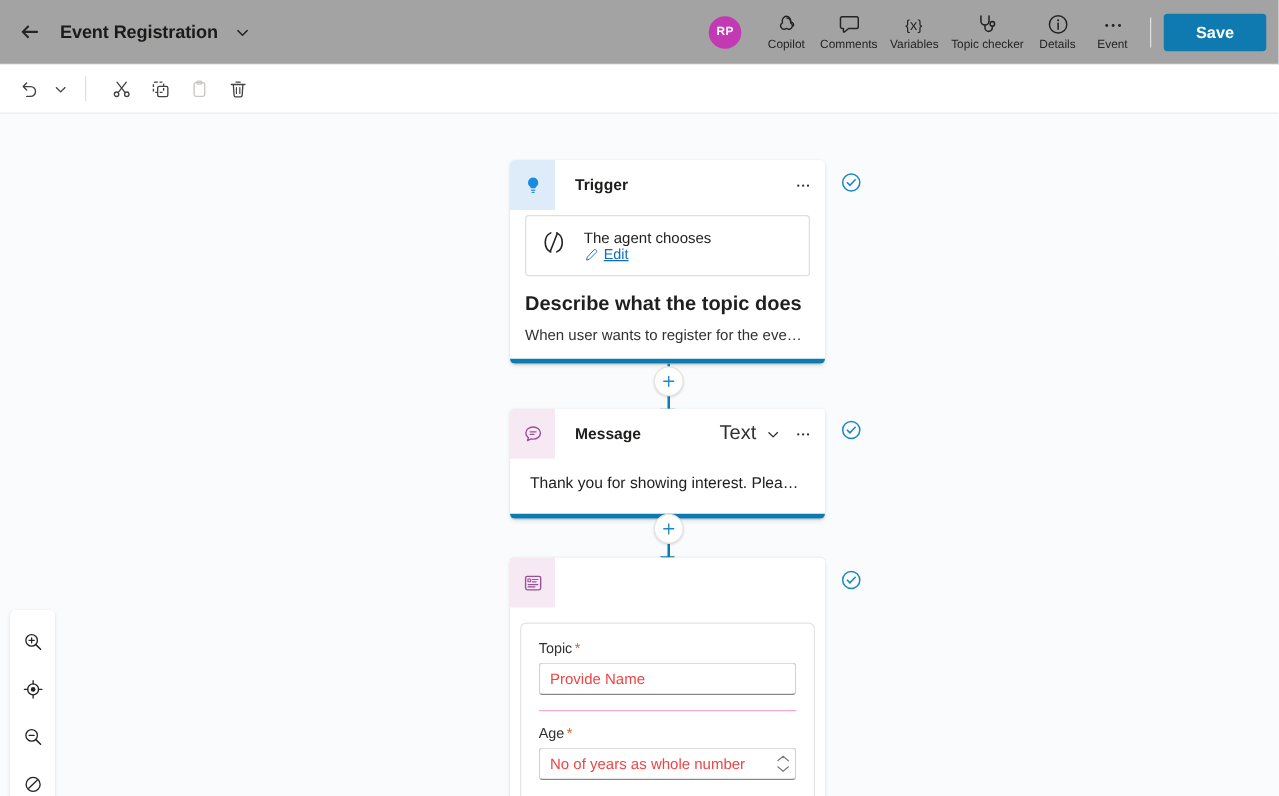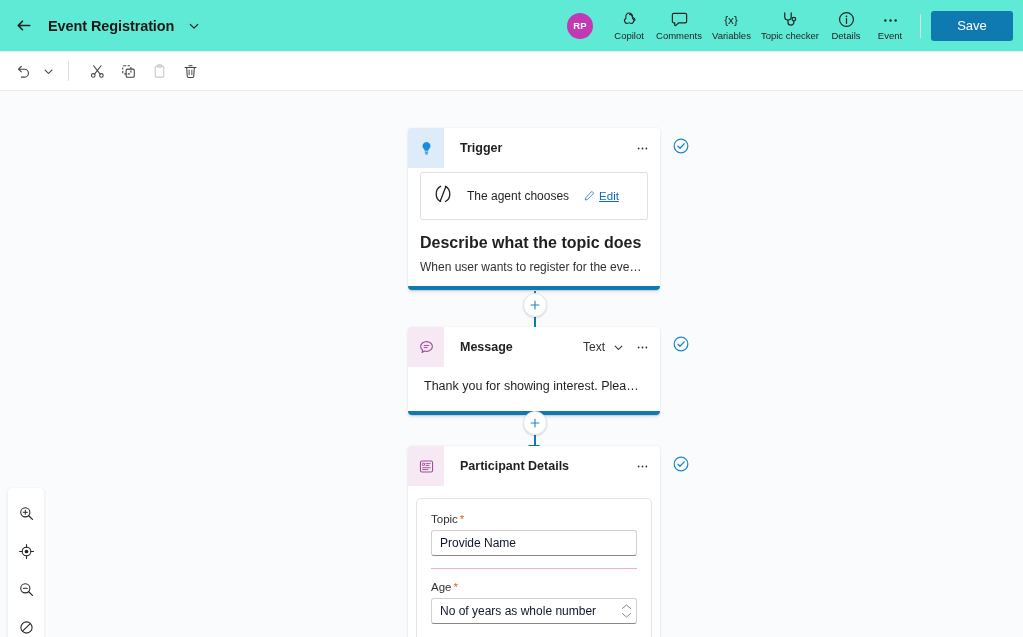--- a/index.html
+++ b/index.html
@@ -11,21 +11,21 @@
     font-family: "Liberation Sans", sans-serif;
     background: #ffffff;
     color: #242424;
   }
   #app { position: relative; width: 1023px; height: 637px; overflow: hidden; }
 
   
   .header {
     position: absolute; top: 0; left: 0;
     width: 1023px; height: 52px;
-    background: #5eead4;
+    background: #a3a3a3;
     border-bottom: 1px solid #edebe9;
     display: flex; align-items: center;
     z-index: 30;
   }
   .hdr-left { display: flex; align-items: center; padding-left: 10px; gap: 10px; }
   .back-btn {
     width: 28px; height: 28px;
     display: flex; align-items: center; justify-content: center;
     cursor: pointer; border-radius: 4px;
   }
@@ -53,21 +53,21 @@
     min-width: 44px; height: 44px; padding: 0 5px;
     cursor: pointer; border-radius: 4px; gap: 1px;
   }
   .cmd-ico { height: 19px; display: flex; align-items: flex-end; justify-content: center; }
   .cmd-lbl { font-size: 9.5px; color: #242424; white-space: nowrap; line-height: 11px; }
   .hdr-sep {
     width: 1px; height: 24px; background: #e1dfdd; margin: 0 10px 0 8px;
   }
   .save-btn {
     background: #0f7ab0; color: #ffffff;
-    font-size: 13px; font-weight: normal;
+    font-size: 13px; font-weight: bold;
     height: 30px; min-width: 82px; padding: 0 4px;
     border: none; border-radius: 3px; cursor: pointer;
     font-family: "Liberation Sans", sans-serif;
   }
 
   
   .toolbar {
     position: absolute; top: 52px; left: 0;
     width: 1023px; height: 39px;
     background: #ffffff;
@@ -135,42 +135,42 @@
   .ico-pink { background: #f6e9f4; }
   .node-hdr-main {
     flex: 1; display: flex; align-items: center;
     padding: 0 8px 0 16px; gap: 6px; justify-content: space-between;
   }
   .node-title {
     font-size: 12.5px; font-weight: bold; color: #201f1e;
     flex: 1; white-space: nowrap; overflow: hidden; text-overflow: ellipsis;
   }
   .node-type {
-    font-size: 12px; color: #323130; white-space: nowrap;
+    font-size: 16px; color: #323130; white-space: nowrap;
   }
   .node-type-chev { display:flex; align-items:center; cursor:pointer; padding: 2px; }
   .node-ellipsis {
     width: 20px; height: 22px; cursor: pointer;
     display: flex; align-items: center; justify-content: center;
     color: #323130; font-size: 13px; letter-spacing: 1px; border-radius: 3px;
   }
   .node-body { padding: 0 12px 12px 12px; }
   .node-accent {
     height: 4px; width: 100%;
     background: #0f7ab0;
   }
 
   
   .trigger-card {
     border: 1px solid #e1dfdd; border-radius: 3px;
     display: flex; align-items: center; gap: 12px;
     padding: 9px 10px; margin-top: 4px;
     background: #fff;
   }
-  .trigger-card-txt { display: flex; flex-direction: row; gap: 14px; }
+  .trigger-card-txt { display: flex; flex-direction: column; gap: 1px; }
   .trigger-card-title { font-size: 12px; color: #201f1e; font-weight: normal; }
   .edit-link {
     display: flex; align-items: center; gap: 4px;
     font-size: 11.5px; color: #0f6cbd; cursor: pointer;
   }
   .edit-link span.lbl { text-decoration: underline; }
   .field-label-sm {
     font-size: 16px; color: #201f1e; font-weight: bold;
     margin-top: 14px;
   }
@@ -201,21 +201,21 @@
   .req { color: #d1642a; margin-left: 2px; }
   .form-input {
     position: relative;
     height: 26px;
     border: 1px solid #d2d0ce;
     border-bottom: 1px solid #8a8886;
     border-radius: 3px;
     background: #fff;
     display: flex; align-items: center;
     padding: 0 8px;
-    font-size: 12px; color: #0f172a;
+    font-size: 12px; color: #ef4444;
     cursor: text;
   }
   .spinner {
     position: absolute; right: 4px; top: 50%; transform: translateY(-50%);
     display: flex; flex-direction: column; gap: 1px; cursor: pointer;
   }
 
   
   .conn { position: absolute; left: 126px; width: 2px; background: #0f7ab0; }
   .plus-btn {
@@ -520,30 +520,20 @@
       <div class="arrow-head" style="top:354px;"></div>
 
       <div class="node" style="top:355px; height:200px;">
         <div class="node-hdr">
           <div class="node-ico ico-pink">
             <svg width="17" height="17" viewBox="0 0 20 20">
               <rect x="2.9" y="3.6" width="14.2" height="12.8" rx="1.7" fill="none" stroke="#9b4f96" stroke-width="1.3"></rect>
               <rect x="5.1" y="6.1" width="2.6" height="2.6" rx="0.5" fill="none" stroke="#9b4f96" stroke-width="1.1"></rect>
               <path d="M9.4 6.6h5M9.4 8.8h3.4M5.3 11.4h9.1M5.3 13.6h6.4" stroke="#9b4f96" stroke-width="1.1" stroke-linecap="round"></path>
             </svg>
-          </div>
-          <div class="node-hdr-main">
-            <div class="node-title">Participant Details</div>
-            <div class="node-ellipsis">
-              <svg width="15" height="15" viewBox="0 0 20 20">
-                <circle cx="4.8" cy="10" r="1.2" fill="#323130"></circle>
-                <circle cx="10" cy="10" r="1.2" fill="#323130"></circle>
-                <circle cx="15.2" cy="10" r="1.2" fill="#323130"></circle>
-              </svg>
-            </div>
           </div>
         </div>
 
         <div class="form-card">
 
           <div class="form-row">
             <div class="form-label">
               <span>Topic</span><span class="req">*</span>
             </div>
             <div class="form-input">

